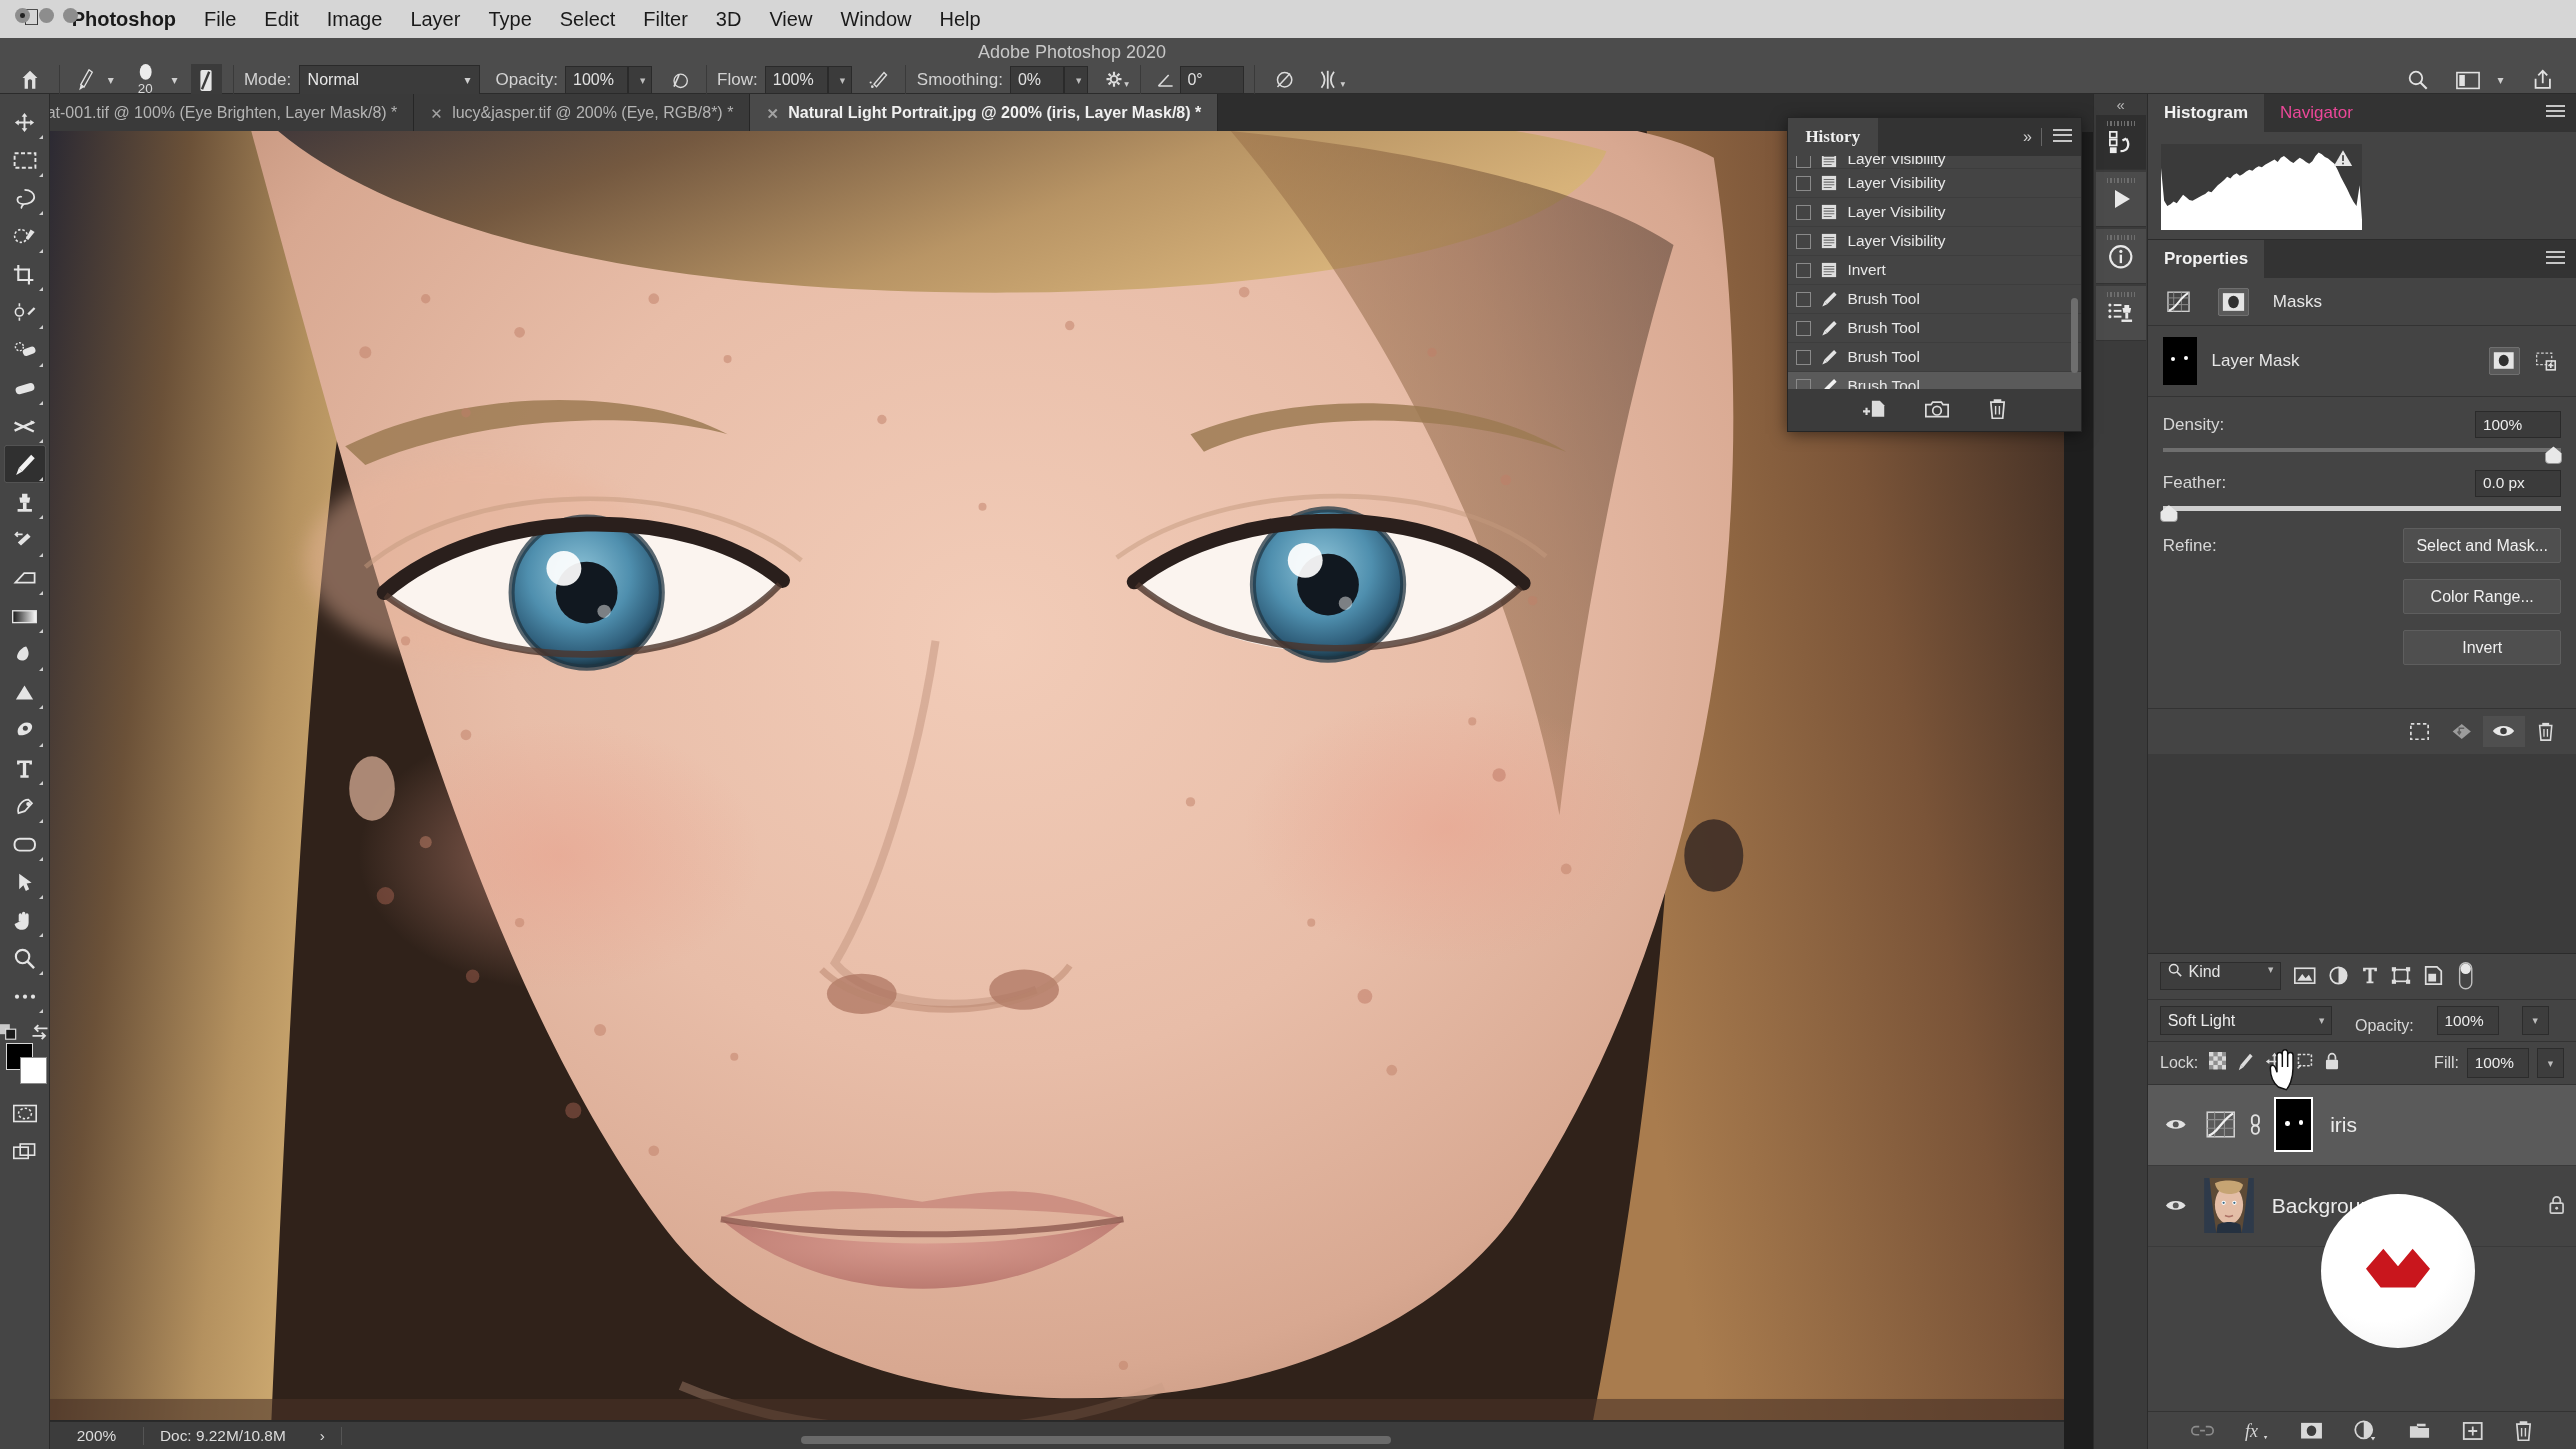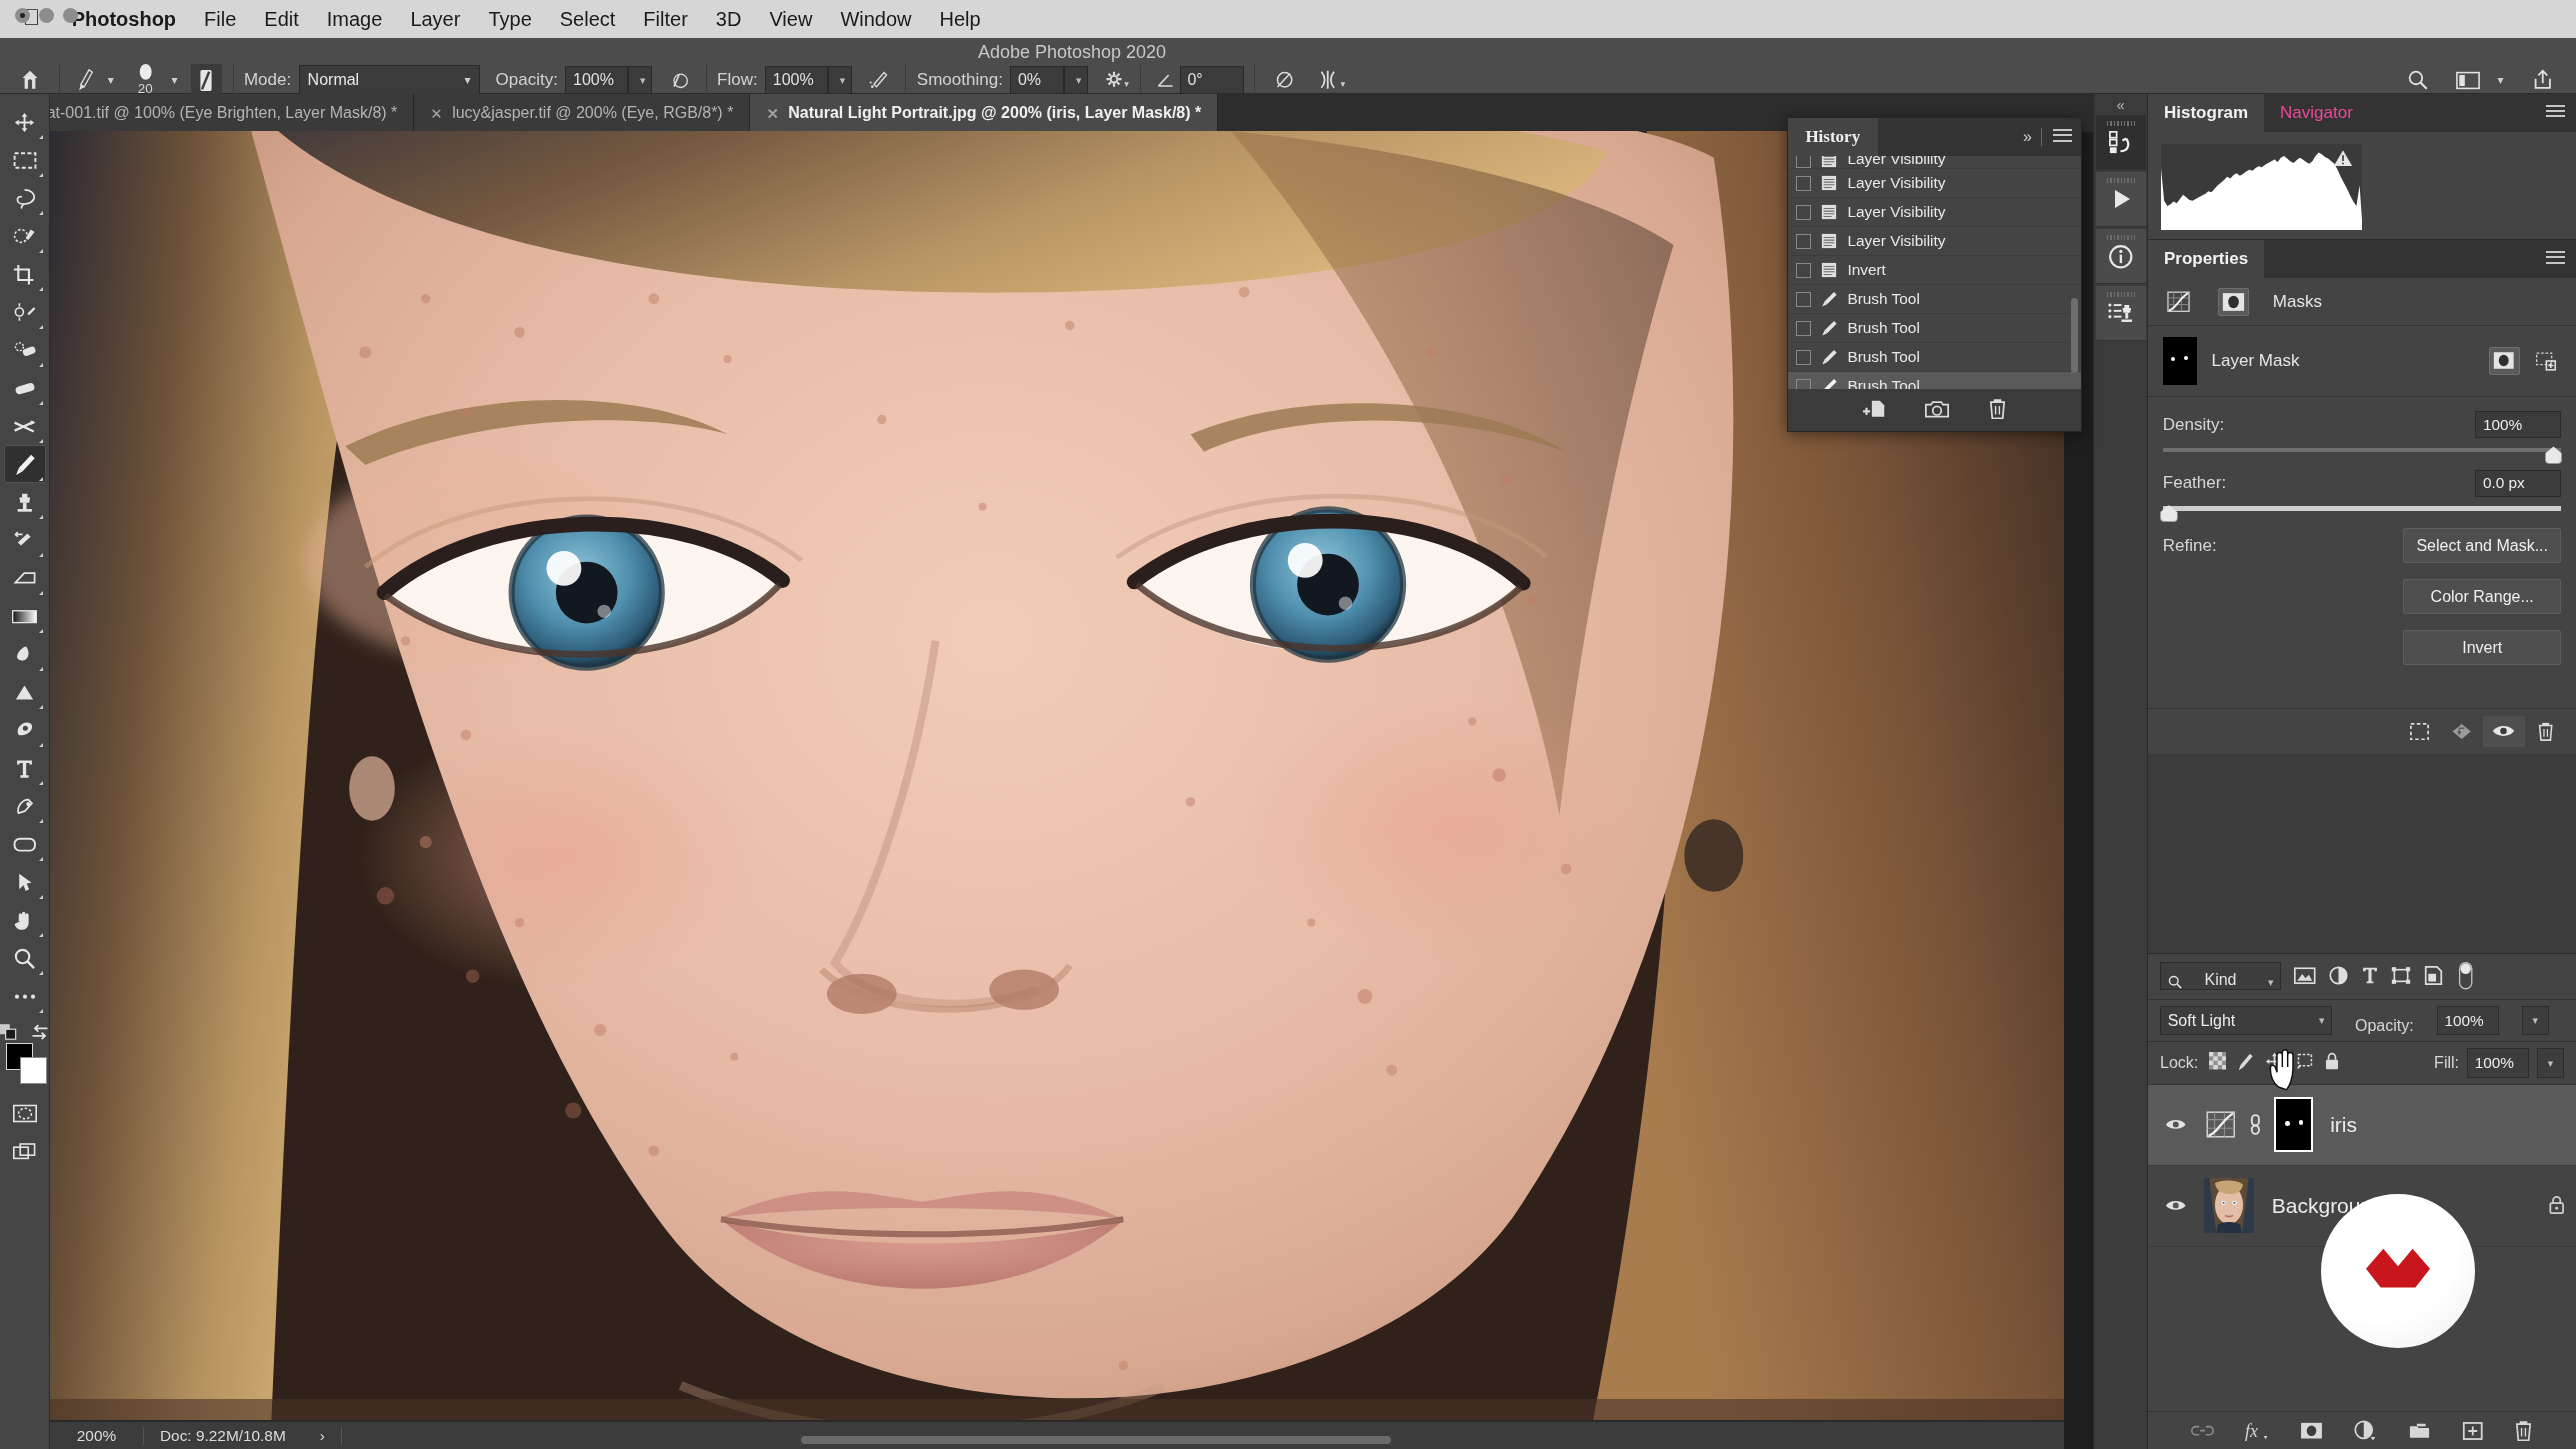--- a/index.html
+++ b/index.html
@@ -156,21 +156,21 @@
   .ficon { width:42px; height:31px; display:flex; align-items:center; justify-content:center;
            color:#d8d8d8;}
   .ficon.on { background:#4f4f4f; }
 
   
   .layers { position:absolute; left:0; right:0; bottom:0; top:859px; background:#444;
             border-top:0.7px solid #2b2b2b; display:flex; flex-direction:column;}
   .lay-filter { display:flex; align-items:center; gap:13.4px; padding:6.7px 12px;
                 border-bottom:0.7px solid #333;}
   .kind { width:121px; height:28px; background:#3d3d3d; border:0.7px solid #2c2c2c;
-          display:flex; align-items:flex-end; gap:22px; padding:0 6.7px; font-size:16px; color:#e4e4e4;}
+          display:flex; align-items:flex-start; gap:6px; padding:0 6.7px; font-size:16px; color:#e4e4e4;}
   .lay-blend { display:flex; align-items:flex-end; gap:23px; padding:6px 12px;
                border-bottom:0.7px solid #333;}
   .blendsel { width:172px; height:29.5px; background:#3d3d3d; border:0.7px solid #2c2c2c;
               color:#ececec; font-size:16px; display:flex; align-items:center;
               justify-content:space-between; padding:0 6.7px;}
   .numfield { background:#3d3d3d; border:0.7px solid #2c2c2c; height:29.5px; width:62px;
               font-size:15.4px; color:#ececec; display:flex; align-items:center; padding-left:6.7px;}
   .lay-lock { display:flex; align-items:center; gap:10.7px; padding:6px 12px;
               border-bottom:0.7px solid #333; font-size:16px; color:#d6d6d6;}
   .layer-row { display:flex; align-items:center; height:81px; border-bottom:0.7px solid #3a3a3a;

